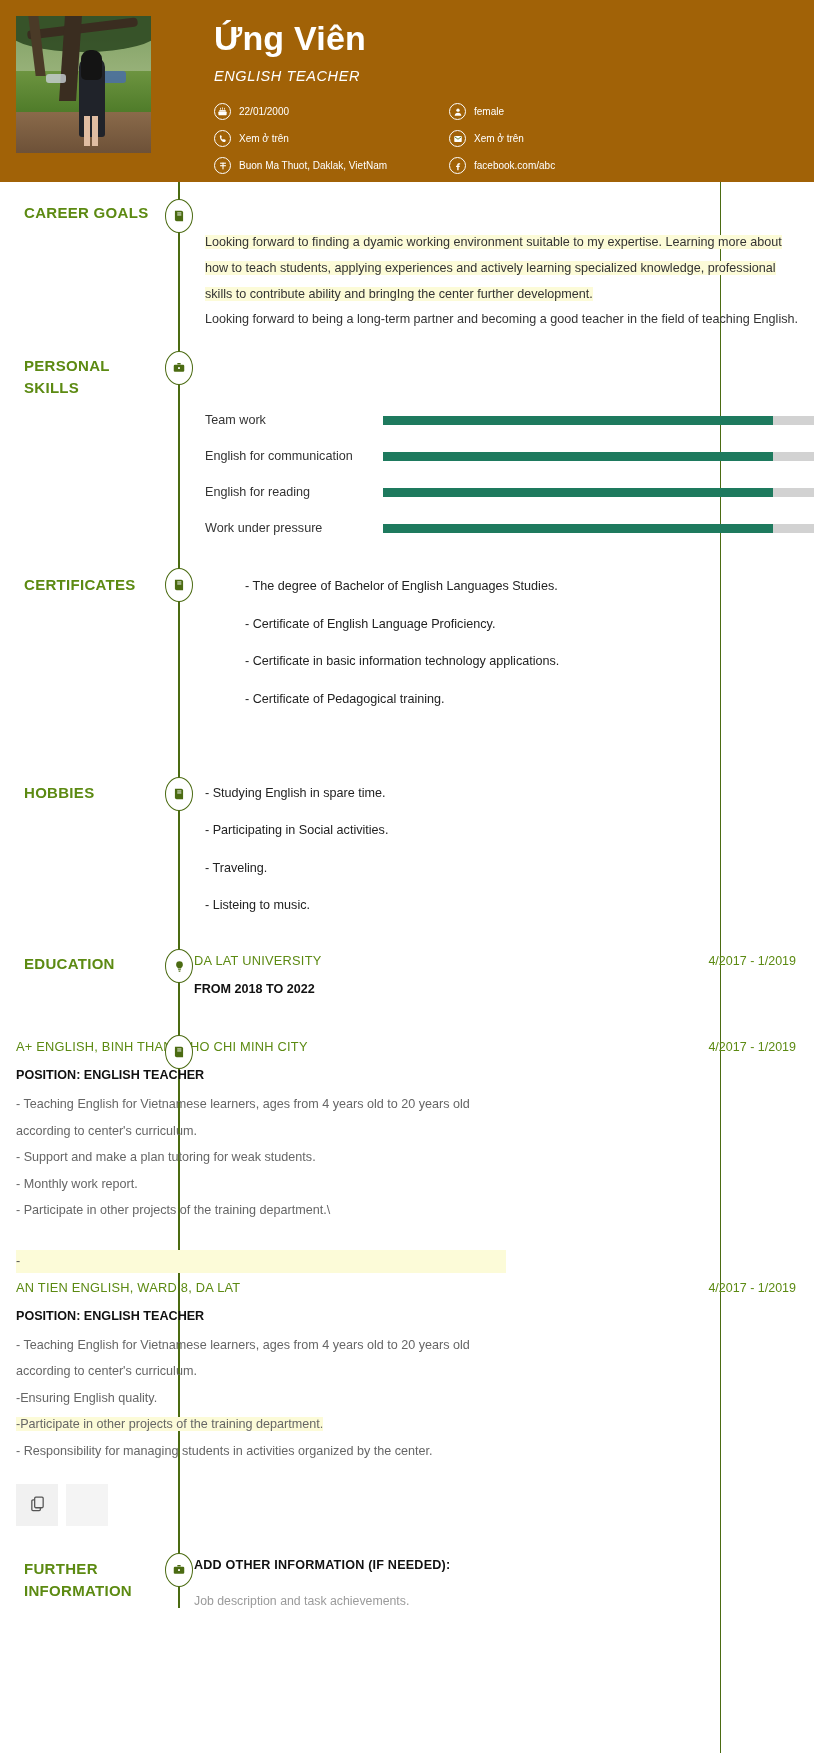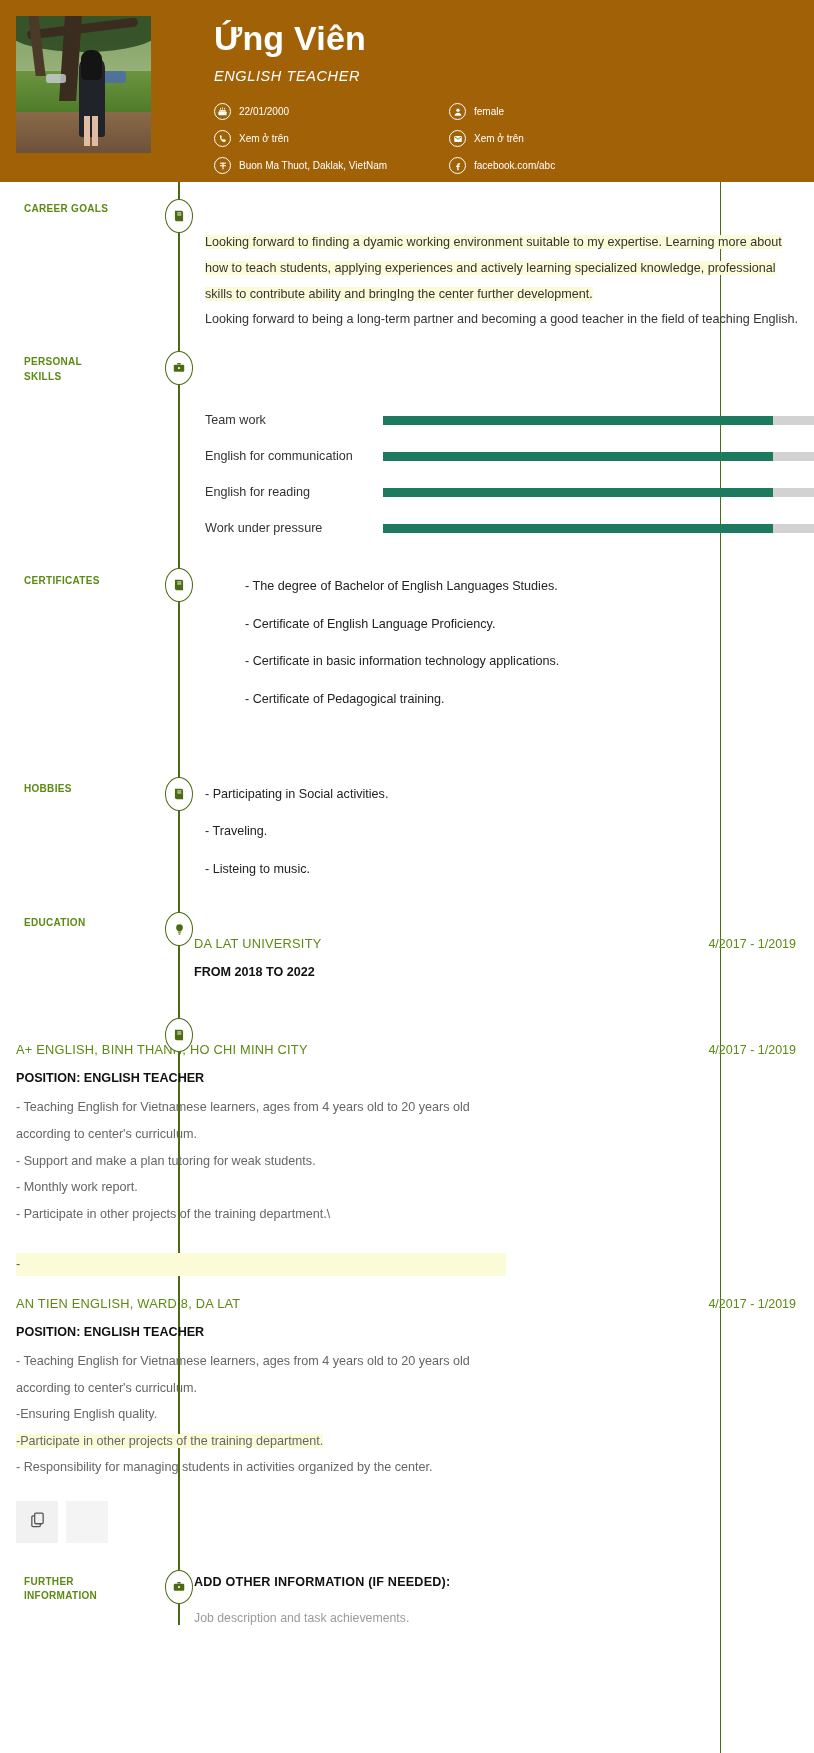--- a/index.html
+++ b/index.html
@@ -85,21 +85,21 @@
     background:#4b6b12;
   }
   .rightline {
     position:absolute; right:93px; top:0; width:1.5px; height:1571px;
     background:#4b6b12;
   }
 
   .section { position:relative; display:flex; }
   .sec-title {
     width:178px; flex:0 0 178px;
-    color:#5c8a12; font-weight:700; font-size:10px;
+    color:#5c8a12; font-weight:700; font-size:15px;
     letter-spacing:.3px; line-height:1.45; text-align:left;
     padding-left:24px; padding-right:8px;
   }
   .bullet {
     position:absolute; left:165px; width:28px; height:34px;
     border:1.6px solid #4b6b12; border-radius:50%;
     background:#fff; display:flex; align-items:center; justify-content:center;
     z-index:3;
   }
   .bullet svg { display:block; }
@@ -114,21 +114,21 @@
   .skill-name { width:178px; flex:0 0 178px; font-size:12.6px; color:#333; }
   .skill-track {
     position:relative; height:9px; background:#d2d2d2; flex:1;
     margin-right:-120px;
   }
   .skill-fill { position:absolute; left:0; top:0; height:100%; background:#1e7a5e; }
 
   .list-line { font-size:12.6px; color:#222; line-height:1; padding:6px 0 19px; }
 
   
-  .entry-head { display:flex; justify-content:space-between; align-items:baseline;margin-top:20px; }
+  .entry-head { display:flex; justify-content:space-between; align-items:baseline; }
   .entry-org  { color:#5c8a12; font-size:12.8px; letter-spacing:.25px; }
   .entry-date { color:#5c8a12; font-size:12.5px; white-space:nowrap; padding-right:8px; }
   .entry-sub  { font-weight:700; font-size:12.6px; color:#111; margin-top:14px; }
   .entry-text { font-size:12.6px; color:#666; line-height:2.05; margin-top:10px; }
   .entry-note { font-size:12.6px; color:#222; margin-top:20px; }
 
   .bullet-line { font-size:12.6px; color:#666; line-height:2.1; }
 
   .hlrow { background:#fcfbd8; height:23px; line-height:23px; font-size:12.6px;
            color:#555; width:490px; }
@@ -321,20 +321,21 @@
   <div class="section" style="padding-top:57px;">
     <div class="sec-title">HOBBIES</div>
     <div class="bullet" style="top:52px;">
       <svg width="14" height="14" viewBox="0 0 24 24" fill="#4b6b12">
         <path d="M5 3h11a3 3 0 0 1 3 3v15H8a3 3 0 0 1-3-3z"></path>
         <rect x="9" y="6" width="7" height="1.6" fill="#fff"></rect>
         <rect x="9" y="9.4" width="7" height="1.6" fill="#fff"></rect>
       </svg>
     </div>
     <div class="sec-body">
+      <div class="list-line" style="padding-top:5px">- Studying English in spare time.</div>
       <div class="list-line">- Participating in Social activities.</div>
       <div class="list-line">- Traveling.</div>
       <div class="list-line">- Listeing to music.</div>
     </div>
   </div>
 
   <div class="section" style="padding-top:22px;">
     <div class="sec-title">EDUCATION</div>
     <div class="bullet" style="top:18px;">
       <svg width="13" height="13" viewBox="0 0 24 24" fill="#4b6b12">

